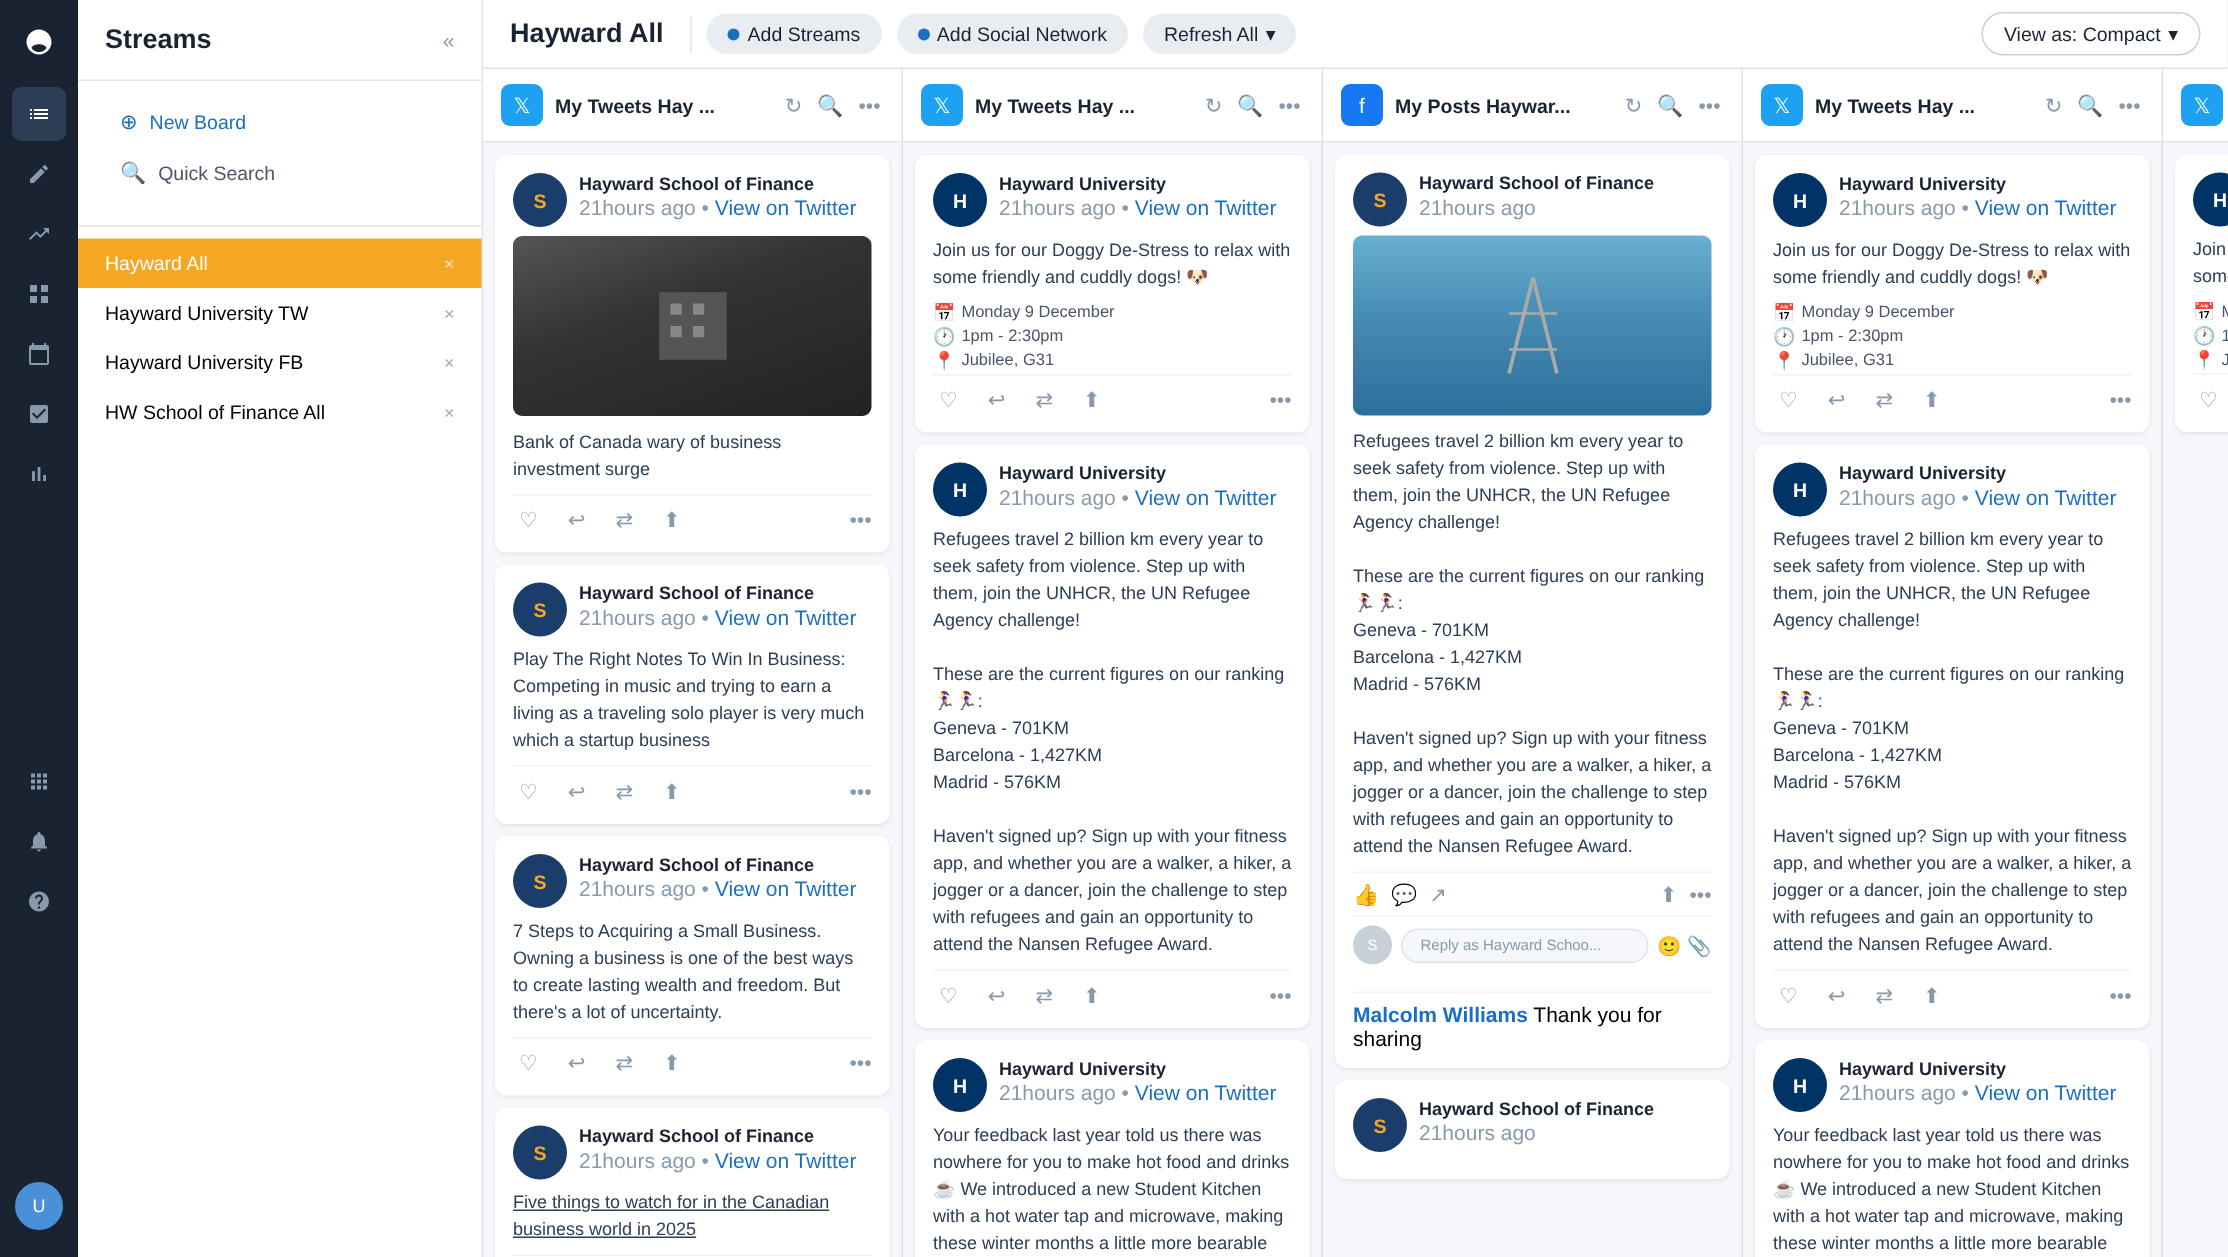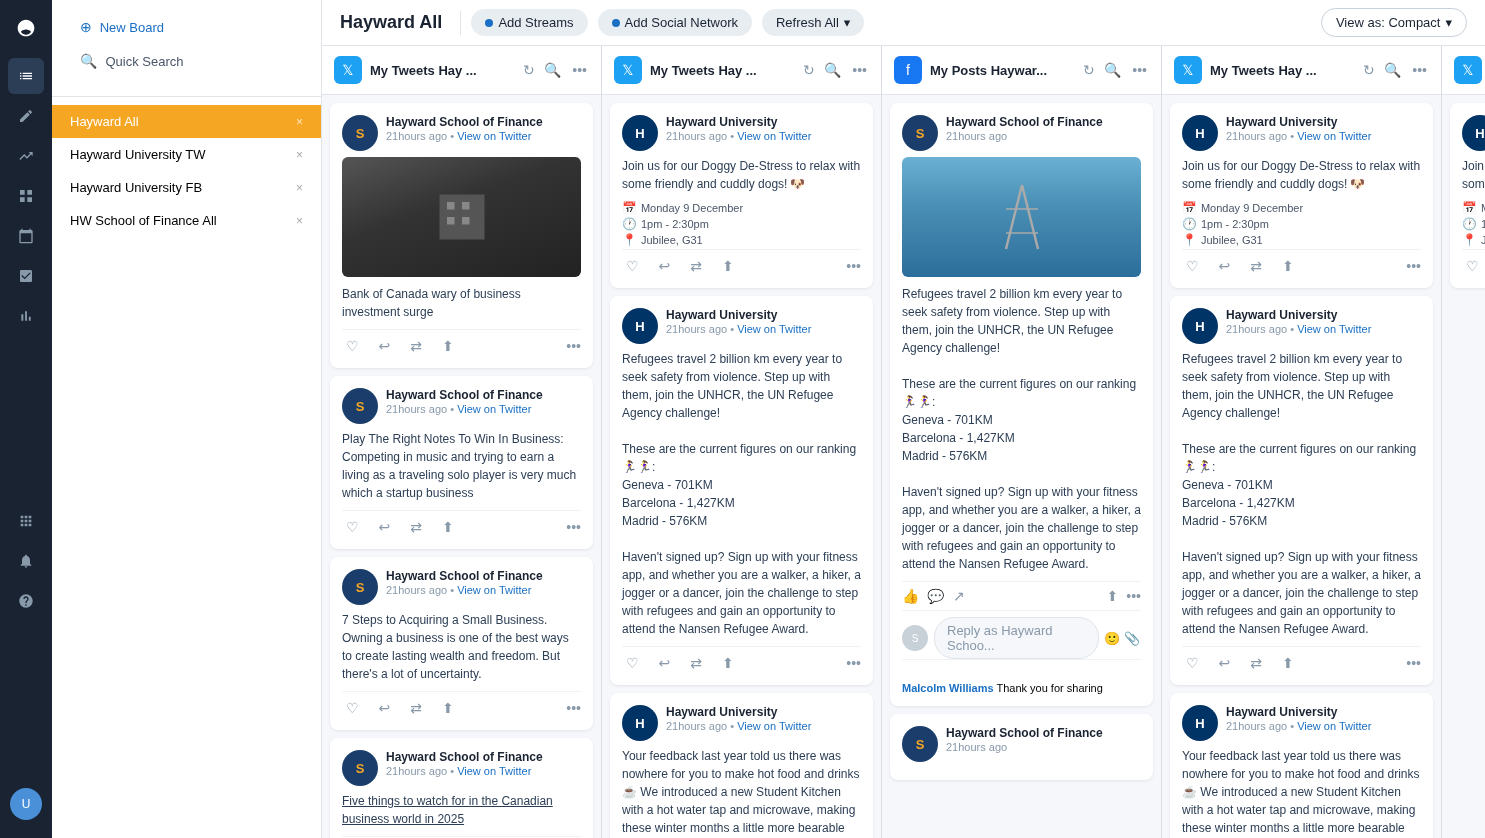--- a/index.html
+++ b/index.html
@@ -129,39 +129,39 @@
 
     
     .stream-body { flex: 1; overflow-y: auto; padding: 8px; display: flex; flex-direction: column; gap: 8px; }
     .post-card { background: #fff; border-radius: 8px; padding: 12px; font-size: 12px; box-shadow: 0 1px 3px rgba(0,0,0,0.08); }
     .post-header { display: flex; align-items: flex-start; gap: 8px; margin-bottom: 6px; }
     .post-avatar { width: 36px; height: 36px; border-radius: 50%; flex-shrink: 0; display: flex; align-items: center; justify-content: center; font-weight: 700; font-size: 13px; }
     .avatar-sf { background: #1a3d6b; color: #f5a623; }
     .avatar-hu { background: #003366; color: #fff; }
     .post-meta { flex: 1; }
     .post-author { font-weight: 700; color: #1a2332; font-size: 12px; }
-    .post-time { color: #8899aa; font-size: 11px; margin-top: 1px; }
+    .post-time { color: #8899aa; font-size: 14px; margin-top: 1px; }
     .post-time a { color: #1a6fc4; text-decoration: none; }
     .post-text { color: #2c3e55; font-size: 12px; line-height: 1.5; margin-bottom: 8px; }
     .post-image { width: 100%; border-radius: 6px; height: 120px; background: #c8d0d8; overflow: hidden; margin-bottom: 8px; display: flex; align-items: center; justify-content: center; }
     .post-image-building { background: linear-gradient(160deg, #555 0%, #333 40%, #222 100%); }
     .post-image-tower { background: linear-gradient(180deg, #6ab0d4 0%, #4a8fb5 40%, #2c6e9b 100%); }
     .post-actions { display: flex; align-items: center; gap: 12px; padding-top: 6px; border-top: 1px solid #f0f2f5; }
     .post-action-btn { color: #8899aa; cursor: pointer; font-size: 14px; padding: 2px 4px; border-radius: 4px; }
     .post-action-spacer { flex: 1; }
     .post-action-more { color: #8899aa; cursor: pointer; font-size: 14px; }
 
     
     .fb-actions { display: flex; align-items: center; gap: 8px; padding-top: 6px; border-top: 1px solid #f0f2f5; }
     .fb-action-btn { color: #8899aa; cursor: pointer; font-size: 14px; }
     .reply-box { display: flex; align-items: center; gap: 6px; margin-top: 6px; padding-top: 6px; border-top: 1px solid #f0f2f5; }
     .reply-avatar { width: 26px; height: 26px; border-radius: 50%; background: #c8d0d8; flex-shrink: 0; display: flex; align-items: center; justify-content: center; font-size: 10px; color: #fff; }
-    .reply-input { flex: 1; background: #f5f7fa; border: 1px solid #e0e4e8; border-radius: 20px; padding: 5px 12px; font-size: 13px; color: #8899aa; }
+    .reply-input { flex: 1; background: #f5f7fa; border: 1px solid #e0e4e8; border-radius: 20px; padding: 5px 12px; font-size: 10px; color: #8899aa; }
     .reply-actions { display: flex; gap: 4px; color: #8899aa; font-size: 13px; }
-    .comment-row { margin-top: 0; padding-top: 22px; border-top: 1px solid #f0f2f5; font-size: 11px; }
+    .comment-row { margin-top: 18px; padding-top: 6px; border-top: 1px solid #f0f2f5; font-size: 14px; }
     .commenter-name { font-weight: 700; color: #1a6fc4; }
 
     .event-detail { display: flex; align-items: center; gap: 4px; color: #4a5568; font-size: 11px; margin-bottom: 2px; }
     .event-detail-icon { font-size: 12px; }
 
     ::-webkit-scrollbar { width: 6px; height: 6px; }
     ::-webkit-scrollbar-track { background: #f0f2f5; }
     ::-webkit-scrollbar-thumb { background: #c8d0d8; border-radius: 3px; }
   </style>
 </head>
@@ -221,20 +221,24 @@
   </div>
   <div class="nav-icon-item">
     <svg width="16" height="16" viewBox="0 0 24 24" fill="currentColor">
         <path d="M12 2C6.48 2 2 6.48 2 12s4.48 10 10 10 10-4.48 10-10S17.52 2 12 2zm1 17h-2v-2h2v2zm2.07-7.75l-.9.92C13.45 12.9 13 13.5 13 15h-2v-.5c0-1.1.45-2.1 1.17-2.83l1.24-1.26c.37-.36.59-.86.59-1.41 0-1.1-.9-2-2-2s-2 .9-2 2H8c0-2.21 1.79-4 4-4s4 1.79 4 4c0 .88-.36 1.68-.93 2.25z"></path>
       </svg>
   </div>
   <div class="nav-avatar">U</div>
 </div>
 
 <div class="sidebar">
+  <div class="sidebar-header">
+    <span class="sidebar-title">Streams</span>
+    <span class="sidebar-collapse">«</span>
+  </div>
   <div class="sidebar-actions">
     <div class="sidebar-action-btn new-board">
       <span class="icon">⊕</span>
       <span>New Board</span>
     </div>
     <div class="sidebar-action-btn quick-search">
       <span class="icon">🔍</span>
       <span>Quick Search</span>
     </div>
   </div>

